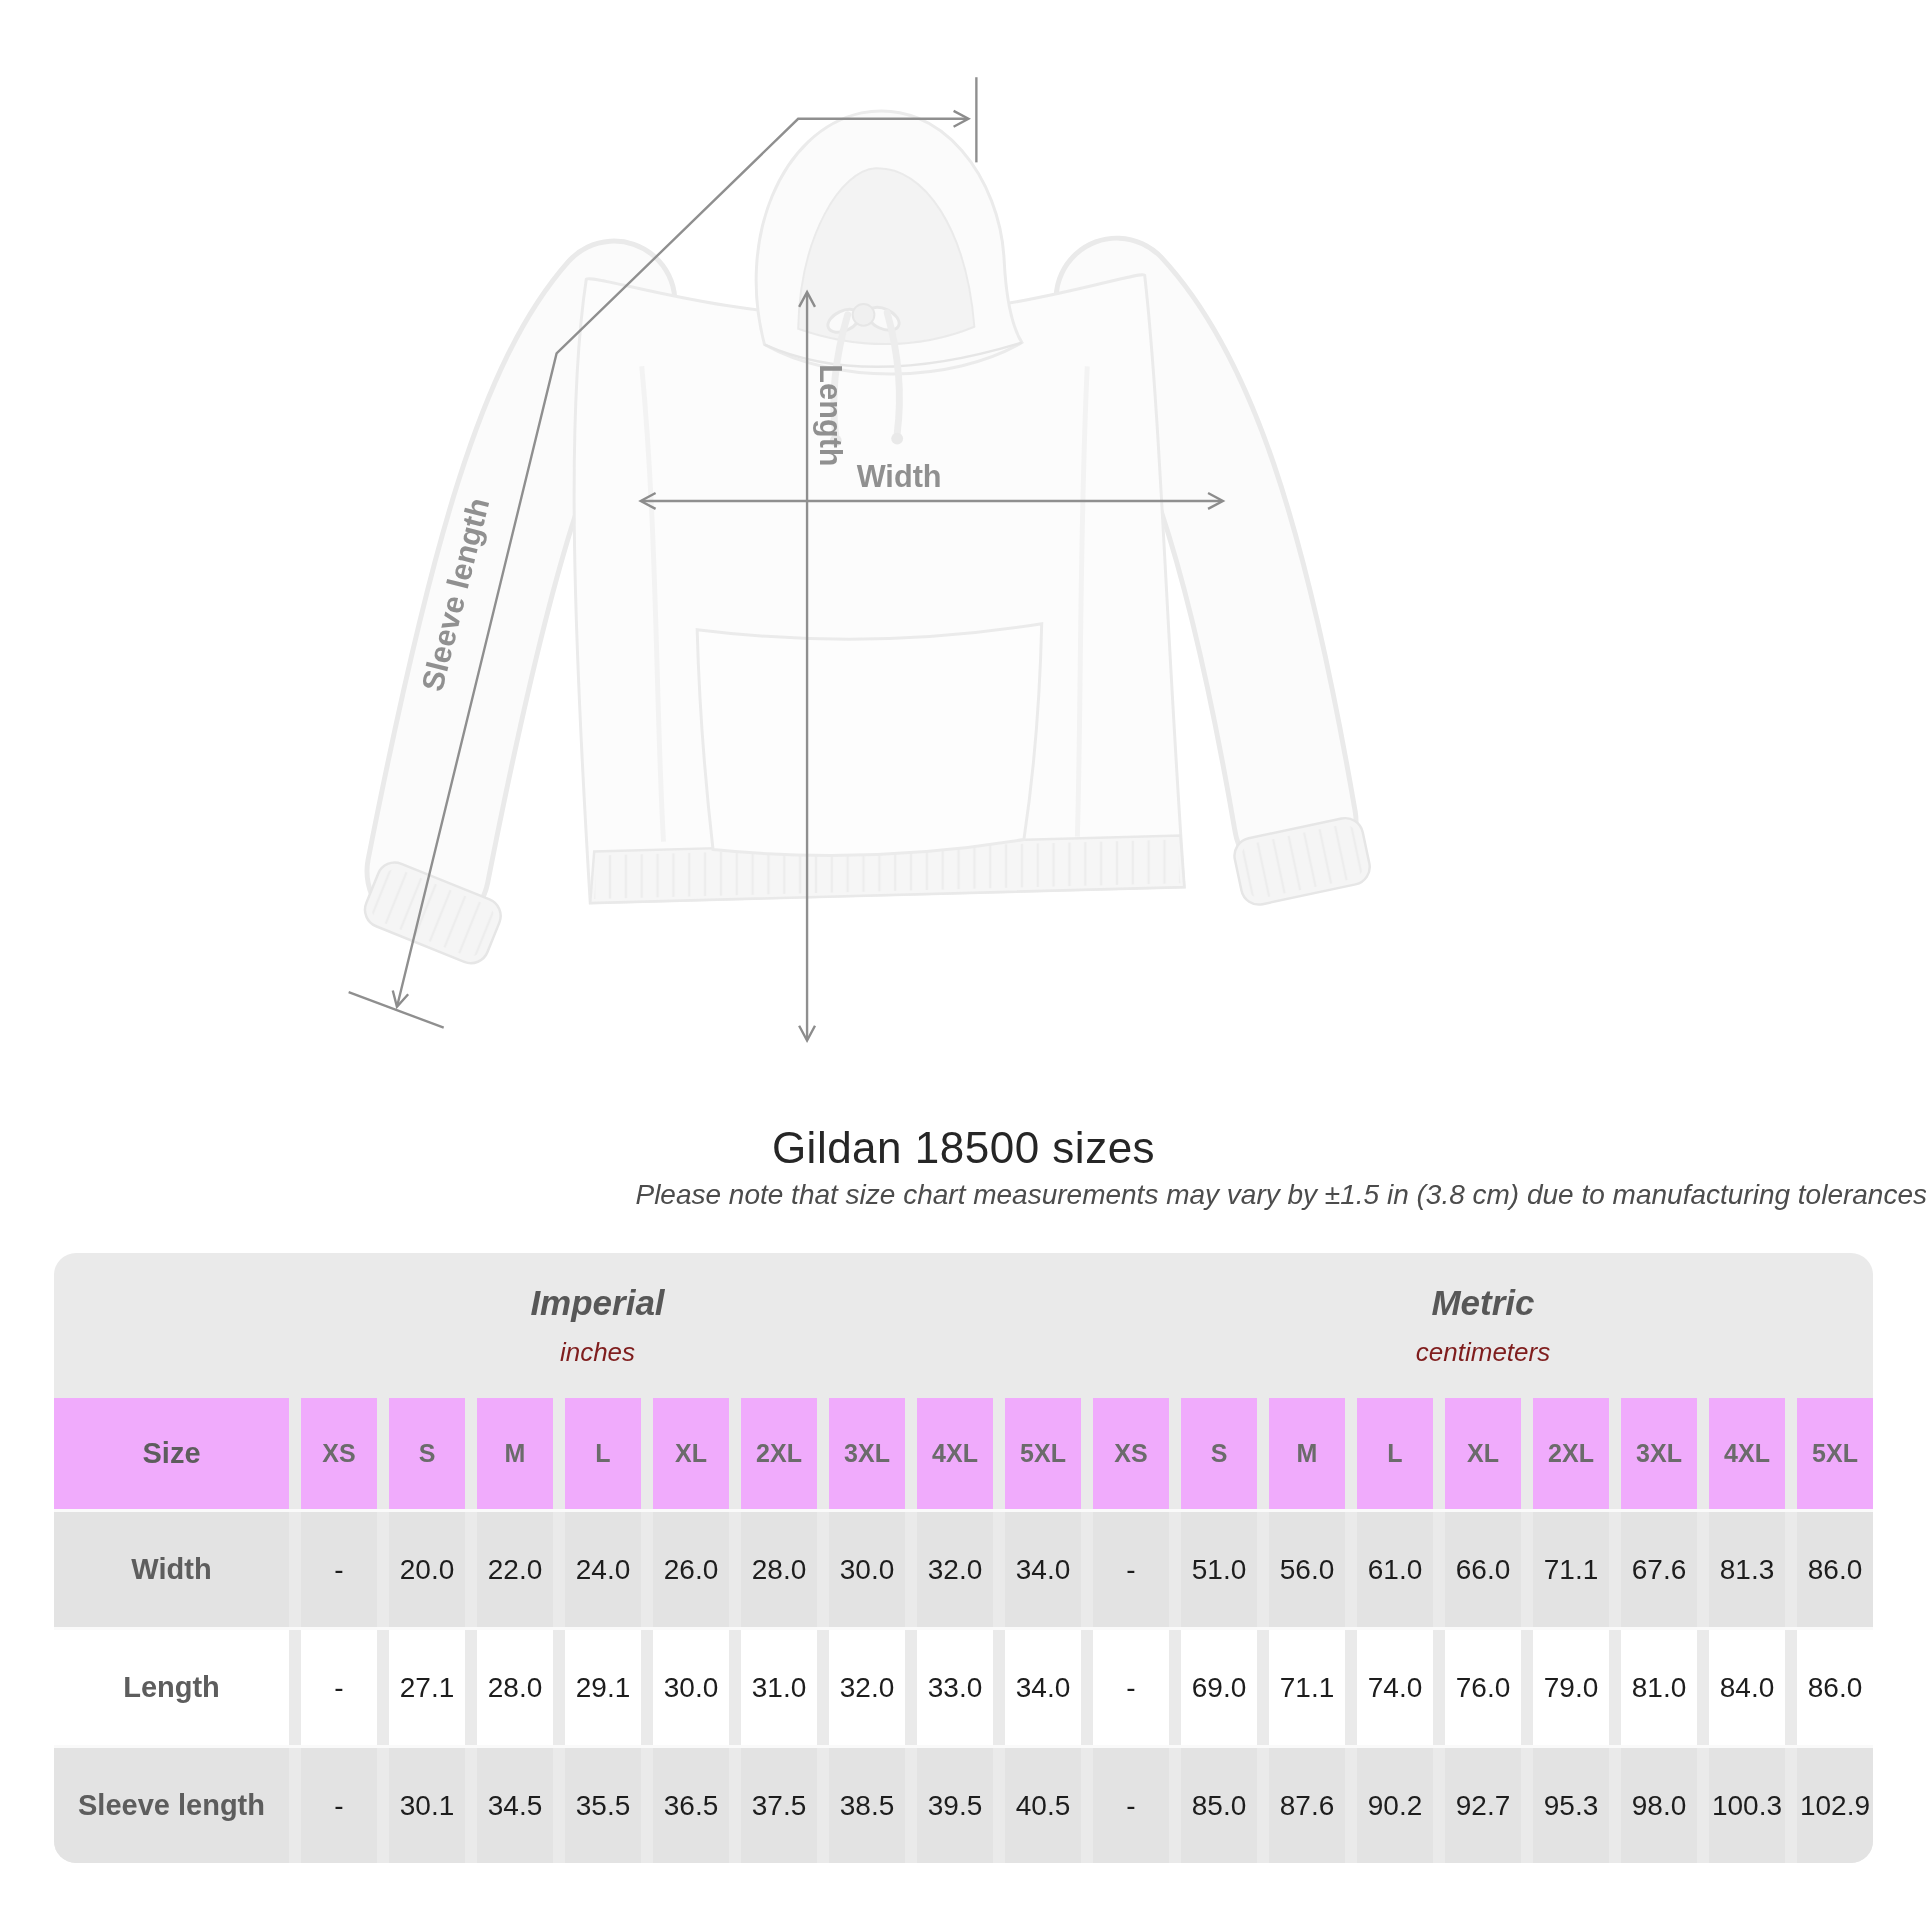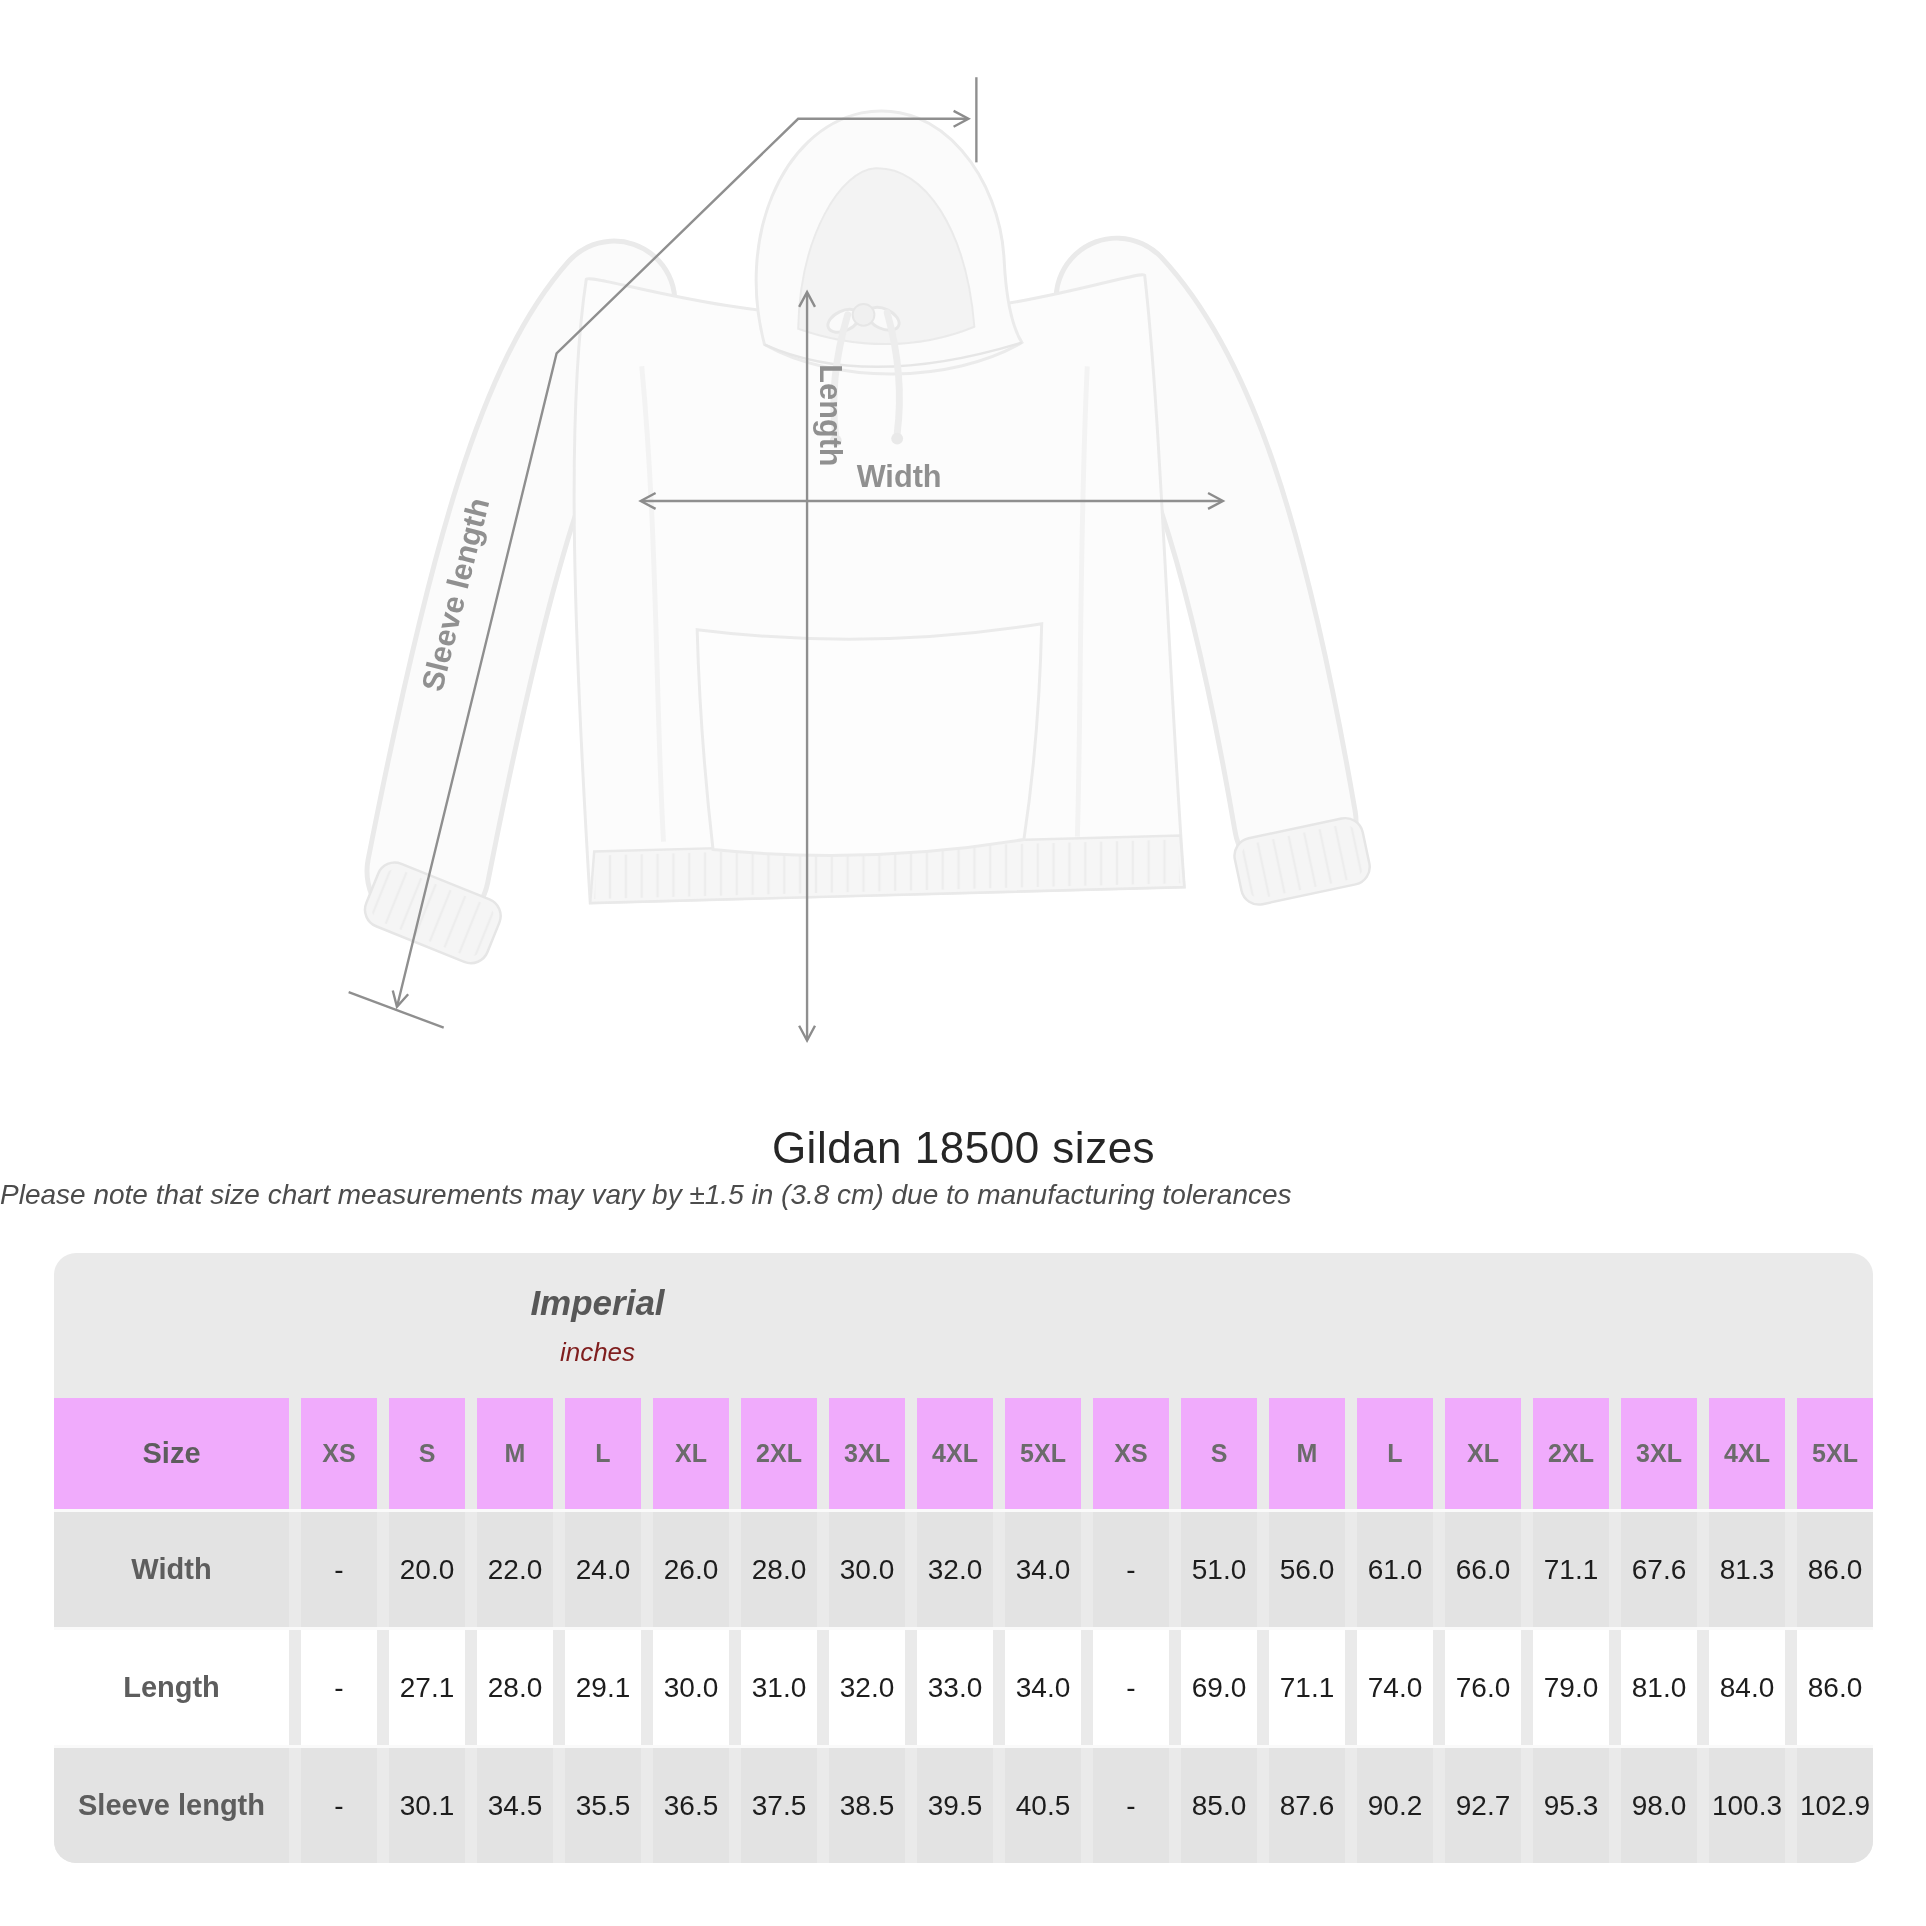--- a/index.html
+++ b/index.html
@@ -15,21 +15,21 @@
   .title{
     margin:26px 0 6px 0;
     text-align:center;
     font-size:44px;
     font-weight:normal;
     color:#262626;
     letter-spacing:0.5px;
   }
   .subtitle{
     margin:6px 0 0 0;
-    text-align:left;
+    text-align:right;
     font-style:italic;
     font-size:28px;
     color:#4c4c4c;
   }
 
   .table-card{
     margin:42px 54px 0 54px;
     background:#eaeaea;
     border-radius:22px;
     overflow:hidden;
@@ -134,20 +134,24 @@
 </div>
 
 <h1 class="title">Gildan 18500 sizes</h1>
 <p class="subtitle">Please note that size chart measurements may vary by ±1.5 in (3.8 cm) due to manufacturing tolerances</p>
 
 <div class="table-card">
   <div class="units-row">
     <div class="unit-block unit-imperial">
       <div class="unit-name">Imperial</div>
       <div class="unit-sub">inches</div>
+    </div>
+    <div class="unit-block unit-metric">
+      <div class="unit-name">Metric</div>
+      <div class="unit-sub">centimeters</div>
     </div>
   </div>
 
   <div class="size-row" id="size-row">
     <div class="cell corner-cell">Size</div>
   <div class="cell head-cell">XS</div>
       <div class="cell head-cell">S</div>
       <div class="cell head-cell">M</div>
       <div class="cell head-cell">L</div>
       <div class="cell head-cell">XL</div>

